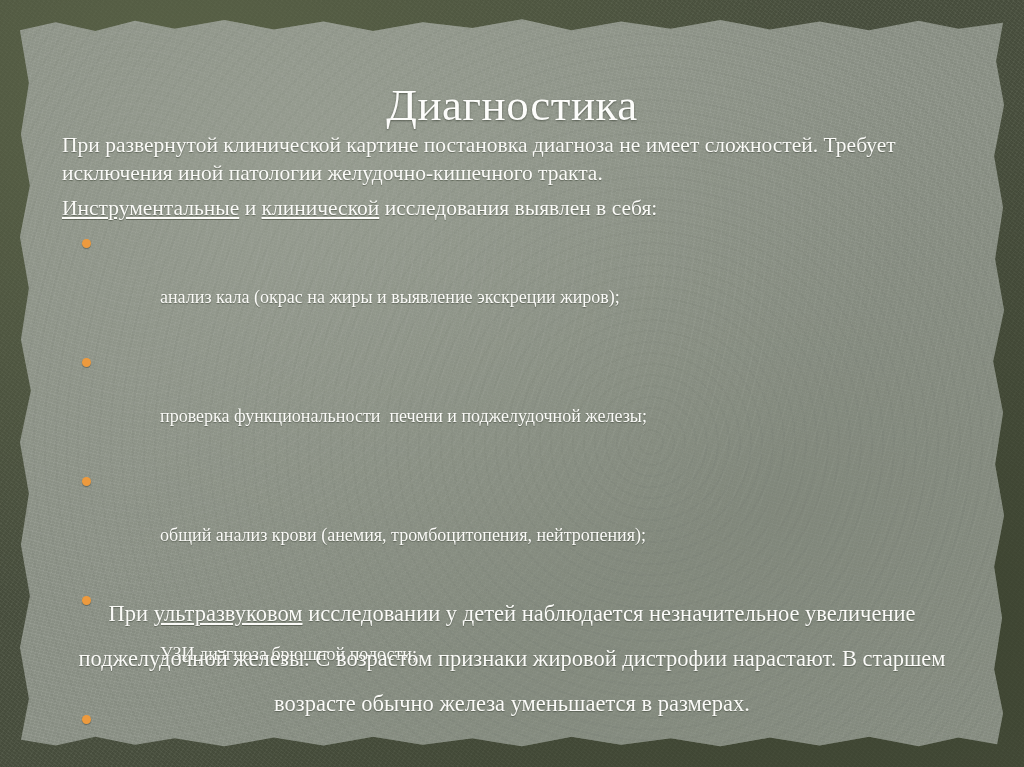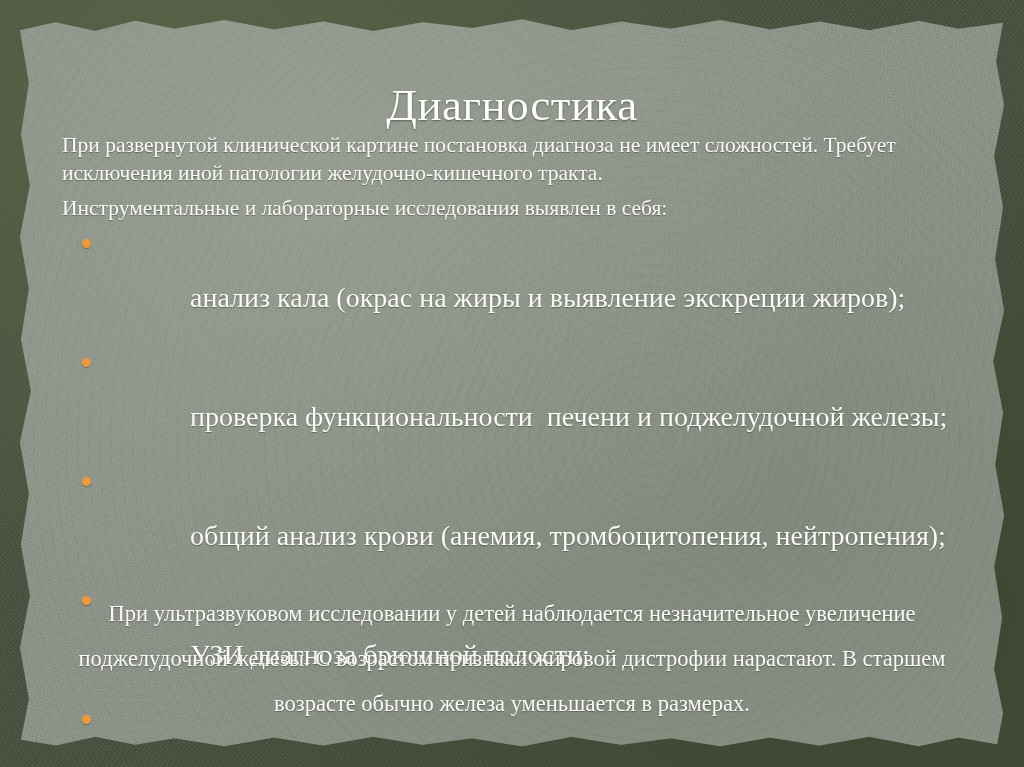--- a/index.html
+++ b/index.html
@@ -104,34 +104,35 @@
     color: #fbfbf8;
     text-shadow: 0 1px 1px rgba(40,46,34,0.45);
     margin: 0;
   }
 
   .para.lead {
     margin-bottom: 8px;
   }
 
   .u {
+    text-decoration: underline;
     text-underline-offset: 2px;
   }
 
   ul#bullets {
     list-style: none;
     margin: 6px 0 0 0;
     padding: 0;
   }
 
   ul#bullets li {
     position: relative;
     padding-left: 44px;
     margin-bottom: 9px;
-    font-size: 28px;
+    font-size: 18px;
     line-height: 27.5px;
     color: #fbfbf8;
     text-shadow: 0 1px 1px rgba(40,46,34,0.45);
     white-space: pre-wrap;
   }
 
   ul#bullets li .dot {
     position: absolute;
     left: 20px;
     top: 10px;
@@ -163,21 +164,21 @@
 
     <div id="content">
 
       <h1 id="title">Диагностика</h1>
 
       <div id="body-area">
 
         <p class="para lead">При развернутой клинической картине постановка диагноза не имеет сложностей. Требует исключения иной патологии желудочно-кишечного тракта.</p>
 
         <p class="para">
-          <span class="u">Инструментальные</span><span> и </span><span class="u">лабораторные</span><span> исследования выявлен в себя:</span>
+          <span class="u">Инструментальные</span><span> и </span><span class="u">клинической</span><span> исследования выявлен в себя:</span>
         </p>
 
         <ul id="bullets">
           <li>
             <span class="dot"></span>
             <span>анализ кала (окрас на жиры и выявление экскреции жиров);</span>
           </li>
           <li>
             <span class="dot"></span>
             <span>проверка функциональности  печени и поджелудочной железы;</span>

